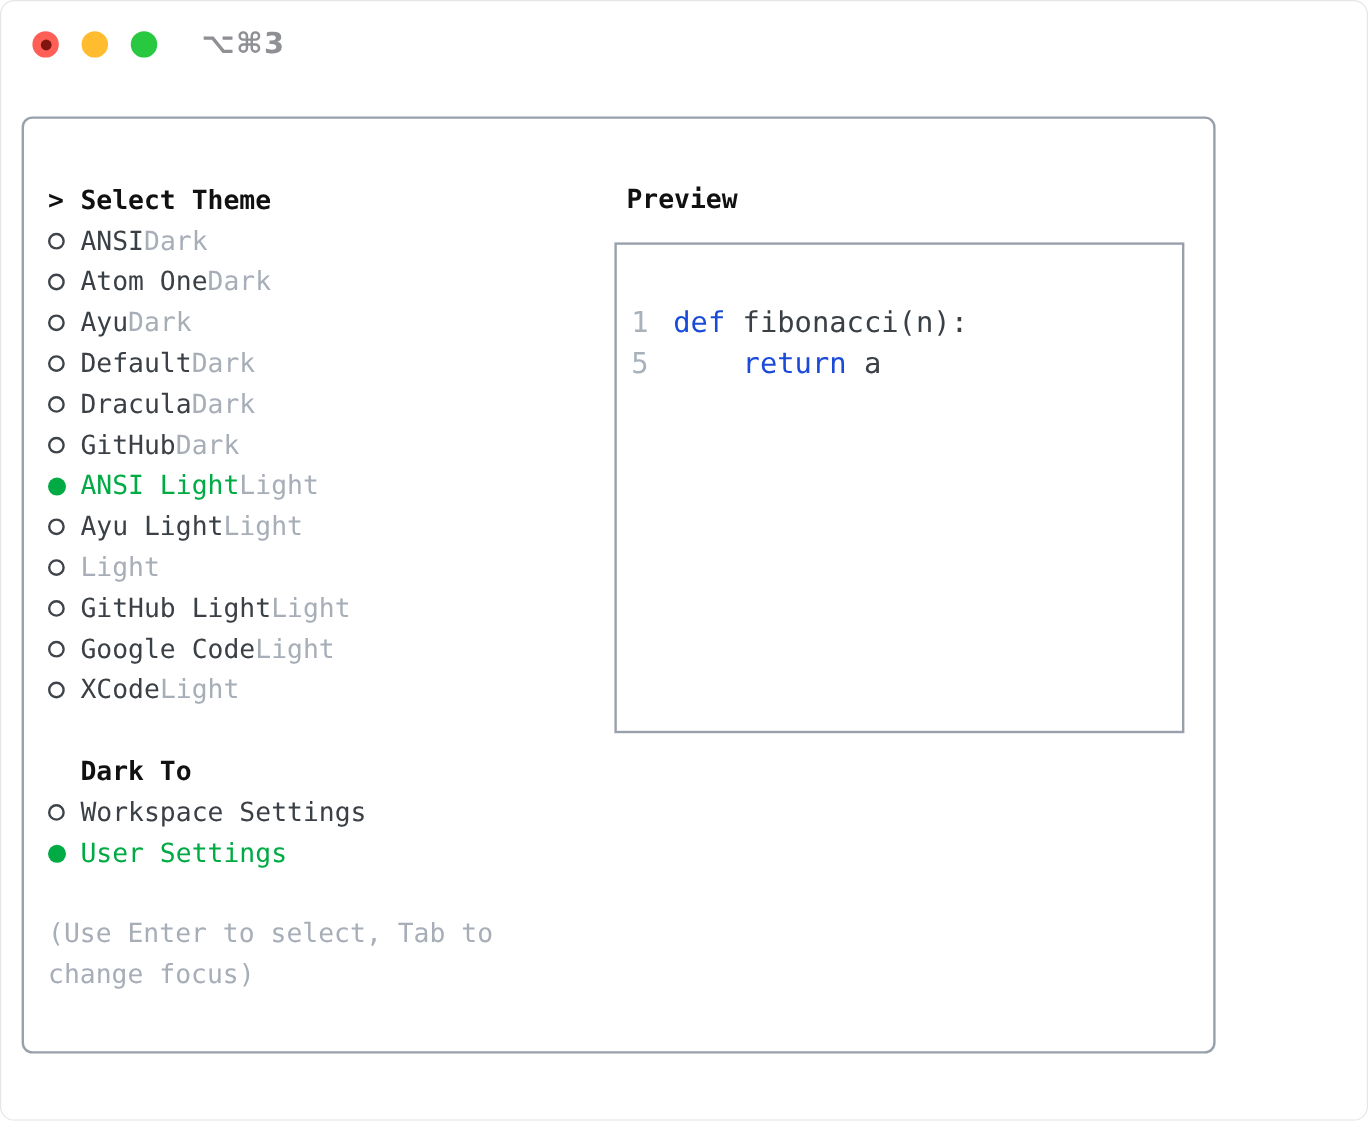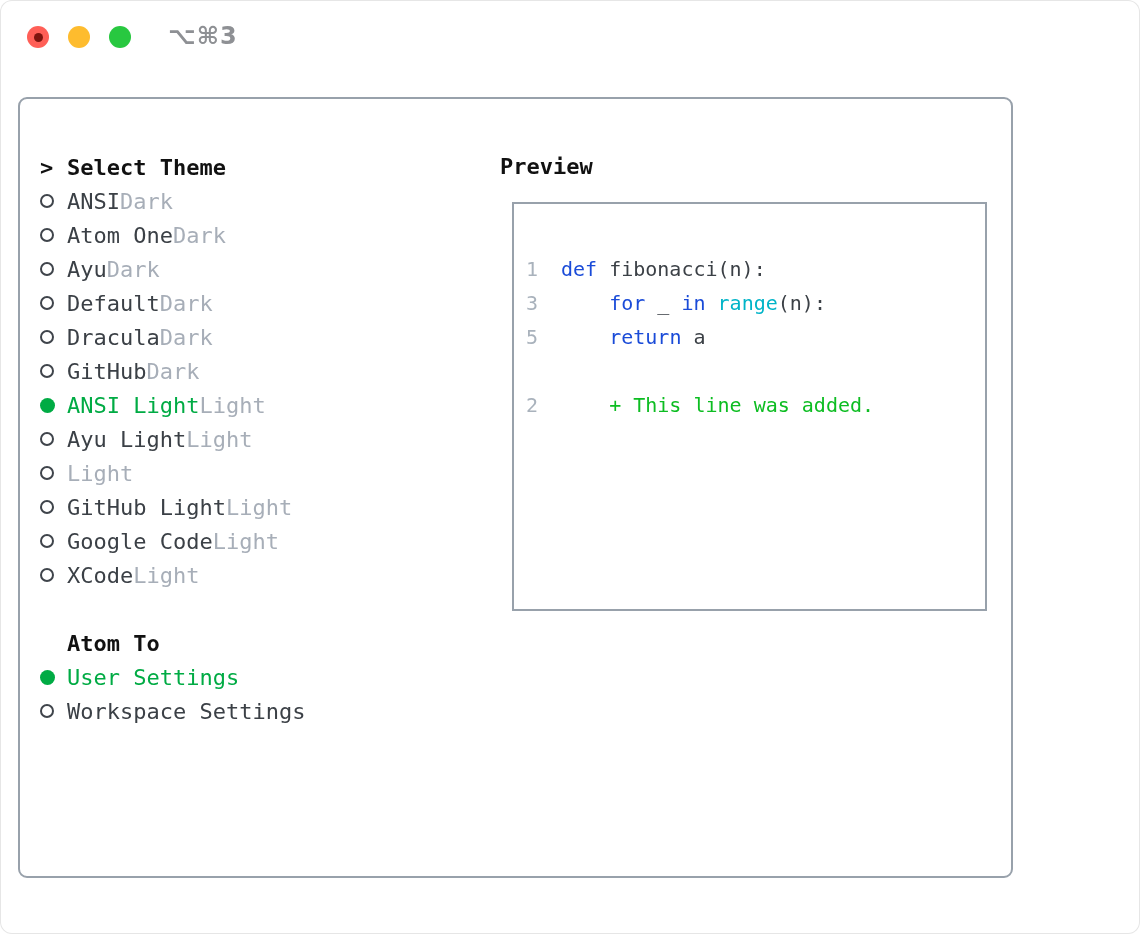--- a/index.html
+++ b/index.html
@@ -27,26 +27,26 @@
   .prompt{font-weight:bold;color:#111111;}
   .htext{font-weight:bold;color:#111111;}
   .circle{width:14px;height:14px;border-radius:50%;border:2px solid #3f444b;box-sizing:border-box;}
   .circle.sel{border:none;background:var(--selection_green);width:15px;height:15px;}
   .iname{color:var(--fg);}
   .iname.sel{color:var(--selection_green);}
   .itag{color:var(--tag);}
   .spacer{height:34px;}
   .hint{color:var(--hint);line-height:34px;width:420px;white-space:normal;}
   
-  .preview-header{position:absolute;left:480px;top:51px;height:34px;line-height:34px;
+  .preview-header{position:absolute;left:502px;top:51px;height:34px;line-height:34px;
                   font-size:22px;font-weight:bold;color:#111111;}
   .preview-box{position:absolute;left:492px;top:103px;width:475px;height:409px;
                border:2px solid var(--border);box-sizing:border-box;background:#fff;
                padding:48px 0 0 12px;overflow:hidden;}
-  .crow{height:34px;line-height:34px;font-size:20px;white-space:pre;}
+  .crow{height:34px;line-height:34px;font-size:24px;white-space:pre;}
   .lnum{display:inline-block;width:35px;color:var(--gutter);}
   .c-keyword{color:var(--keyword);}
   .c-builtin{color:var(--builtin);}
   .c-number{color:var(--number);}
   .c-fg{color:var(--fg);}
   .c-context{color:var(--context);}
   .c-deleted{color:var(--deleted);}
   .c-added{color:var(--added);}
 </style>
 </head>
@@ -82,34 +82,33 @@
           <div class="row"><span class="mslot"><span class="circle sel"></span></span><span class="iname sel">ANSI Light</span> <span class="itag">Light</span></div>
           <div class="row"><span class="mslot"><span class="circle"></span></span><span class="iname">Ayu Light</span> <span class="itag">Light</span></div>
           <div class="row"><span class="mslot"><span class="circle"></span></span> <span class="itag">Light</span></div>
           <div class="row"><span class="mslot"><span class="circle"></span></span><span class="iname">GitHub Light</span> <span class="itag">Light</span></div>
           <div class="row"><span class="mslot"><span class="circle"></span></span><span class="iname">Google Code</span> <span class="itag">Light</span></div>
           <div class="row"><span class="mslot"><span class="circle"></span></span><span class="iname">XCode</span> <span class="itag">Light</span></div>
         </div>
       <div class="spacer"></div>
       <div class="row">
         <span class="mslot"></span>
-        <span class="htext">Atom To</span>
+        <span class="htext">Dark To</span>
       </div>
       <div id="apply-list">
+          <div class="row"><span class="mslot"><span class="circle"></span></span><span class="iname">Workspace Settings</span></div>
           <div class="row"><span class="mslot"><span class="circle sel"></span></span><span class="iname sel">User Settings</span></div>
-          <div class="row"><span class="mslot"><span class="circle"></span></span><span class="iname">Workspace Settings</span></div>
         </div>
       <div class="spacer"></div>
+      <div class="hint">(Use Enter to select, Tab to change focus)</div>
     </div>
 
     <div class="preview-header">Preview</div>
     <div class="preview-box">
       <div id="code-lines">
           <div class="crow"><span class="lnum">1</span><span class="c-keyword">def</span><span class="c-fg"> fibonacci(n):</span></div>
-          <div class="crow"><span class="lnum">3</span><span class="c-fg">    </span><span class="c-keyword">for</span><span class="c-fg"> _ </span><span class="c-keyword">in</span><span class="c-fg"> </span><span class="c-builtin">range</span><span class="c-fg">(n):</span></div>
           <div class="crow"><span class="lnum">5</span><span class="c-fg">    </span><span class="c-keyword">return</span><span class="c-fg"> a</span></div>
           <div class="crow"><span class="lnum"></span></div>
-          <div class="crow"><span class="lnum">2</span><span class="c-added">    + This line was added.</span></div>
         </div>
     </div>
 
   </div>
 </div>
 
 </body></html>

